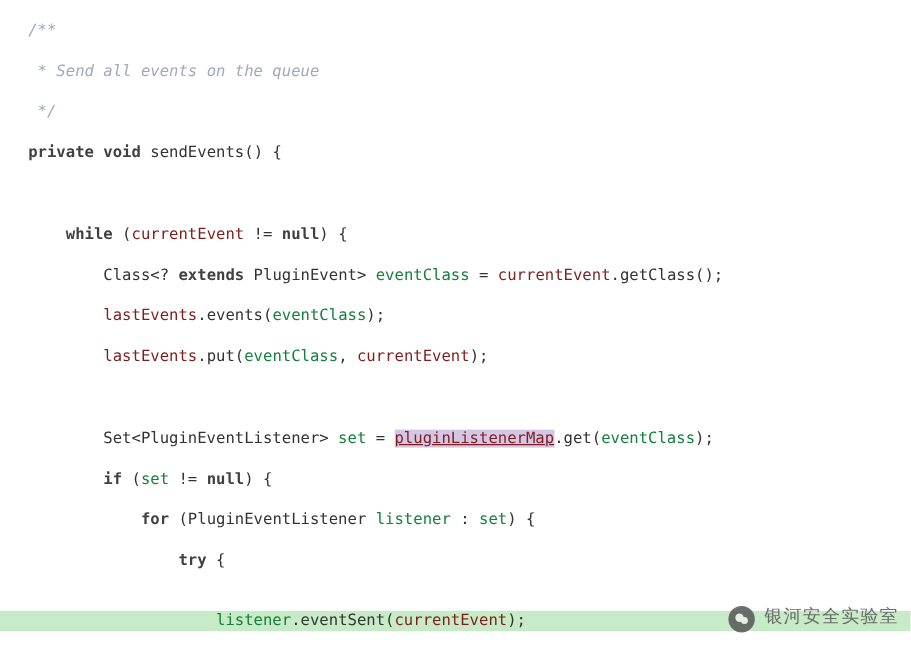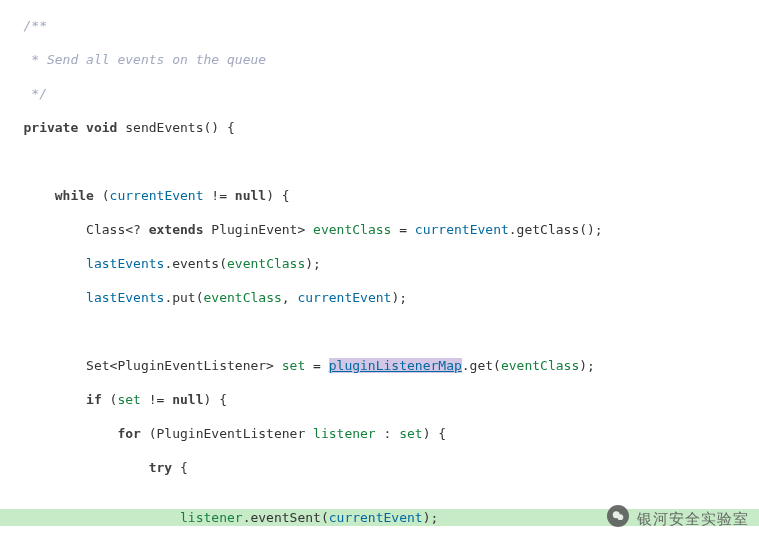--- a/index.html
+++ b/index.html
@@ -24,30 +24,30 @@
   }
   .line {
     display: block;
     min-height: 17px;
   }
   .hl-green { background: #c7eac7; margin-top: 16px; }
   .sel-bg   { background: #d4c7e6; text-decoration: underline; }
 
   .kw     { color: #404040; font-weight: bold; }                                
   .teal   { color: #15803d; }
-  .purple { color: #0369a1; }
+  .purple { color: #7f1d1d; }
   .comment{ color: #a2a9bf; font-style: italic; }
   .plain  { color: #333333; text-align: right; }
 
   .watermark {
     position: absolute;
     right: 10px;
     bottom: 16px;
     display: flex;
-    align-items: flex-end;
+    align-items: flex-start;
     gap: 8px;
     opacity: 0.85;
   }
   .wm-icon {
     width: 22px; height: 22px; border-radius: 50%;
     background: #555;
     display: inline-flex; align-items: center; justify-content: center;
     color: #eee; font-size: 11px;
   }
   .wm-text { color: #555; font-size: 15px; font-family: "PingFang SC","Microsoft YaHei",sans-serif; letter-spacing: 1px; }

